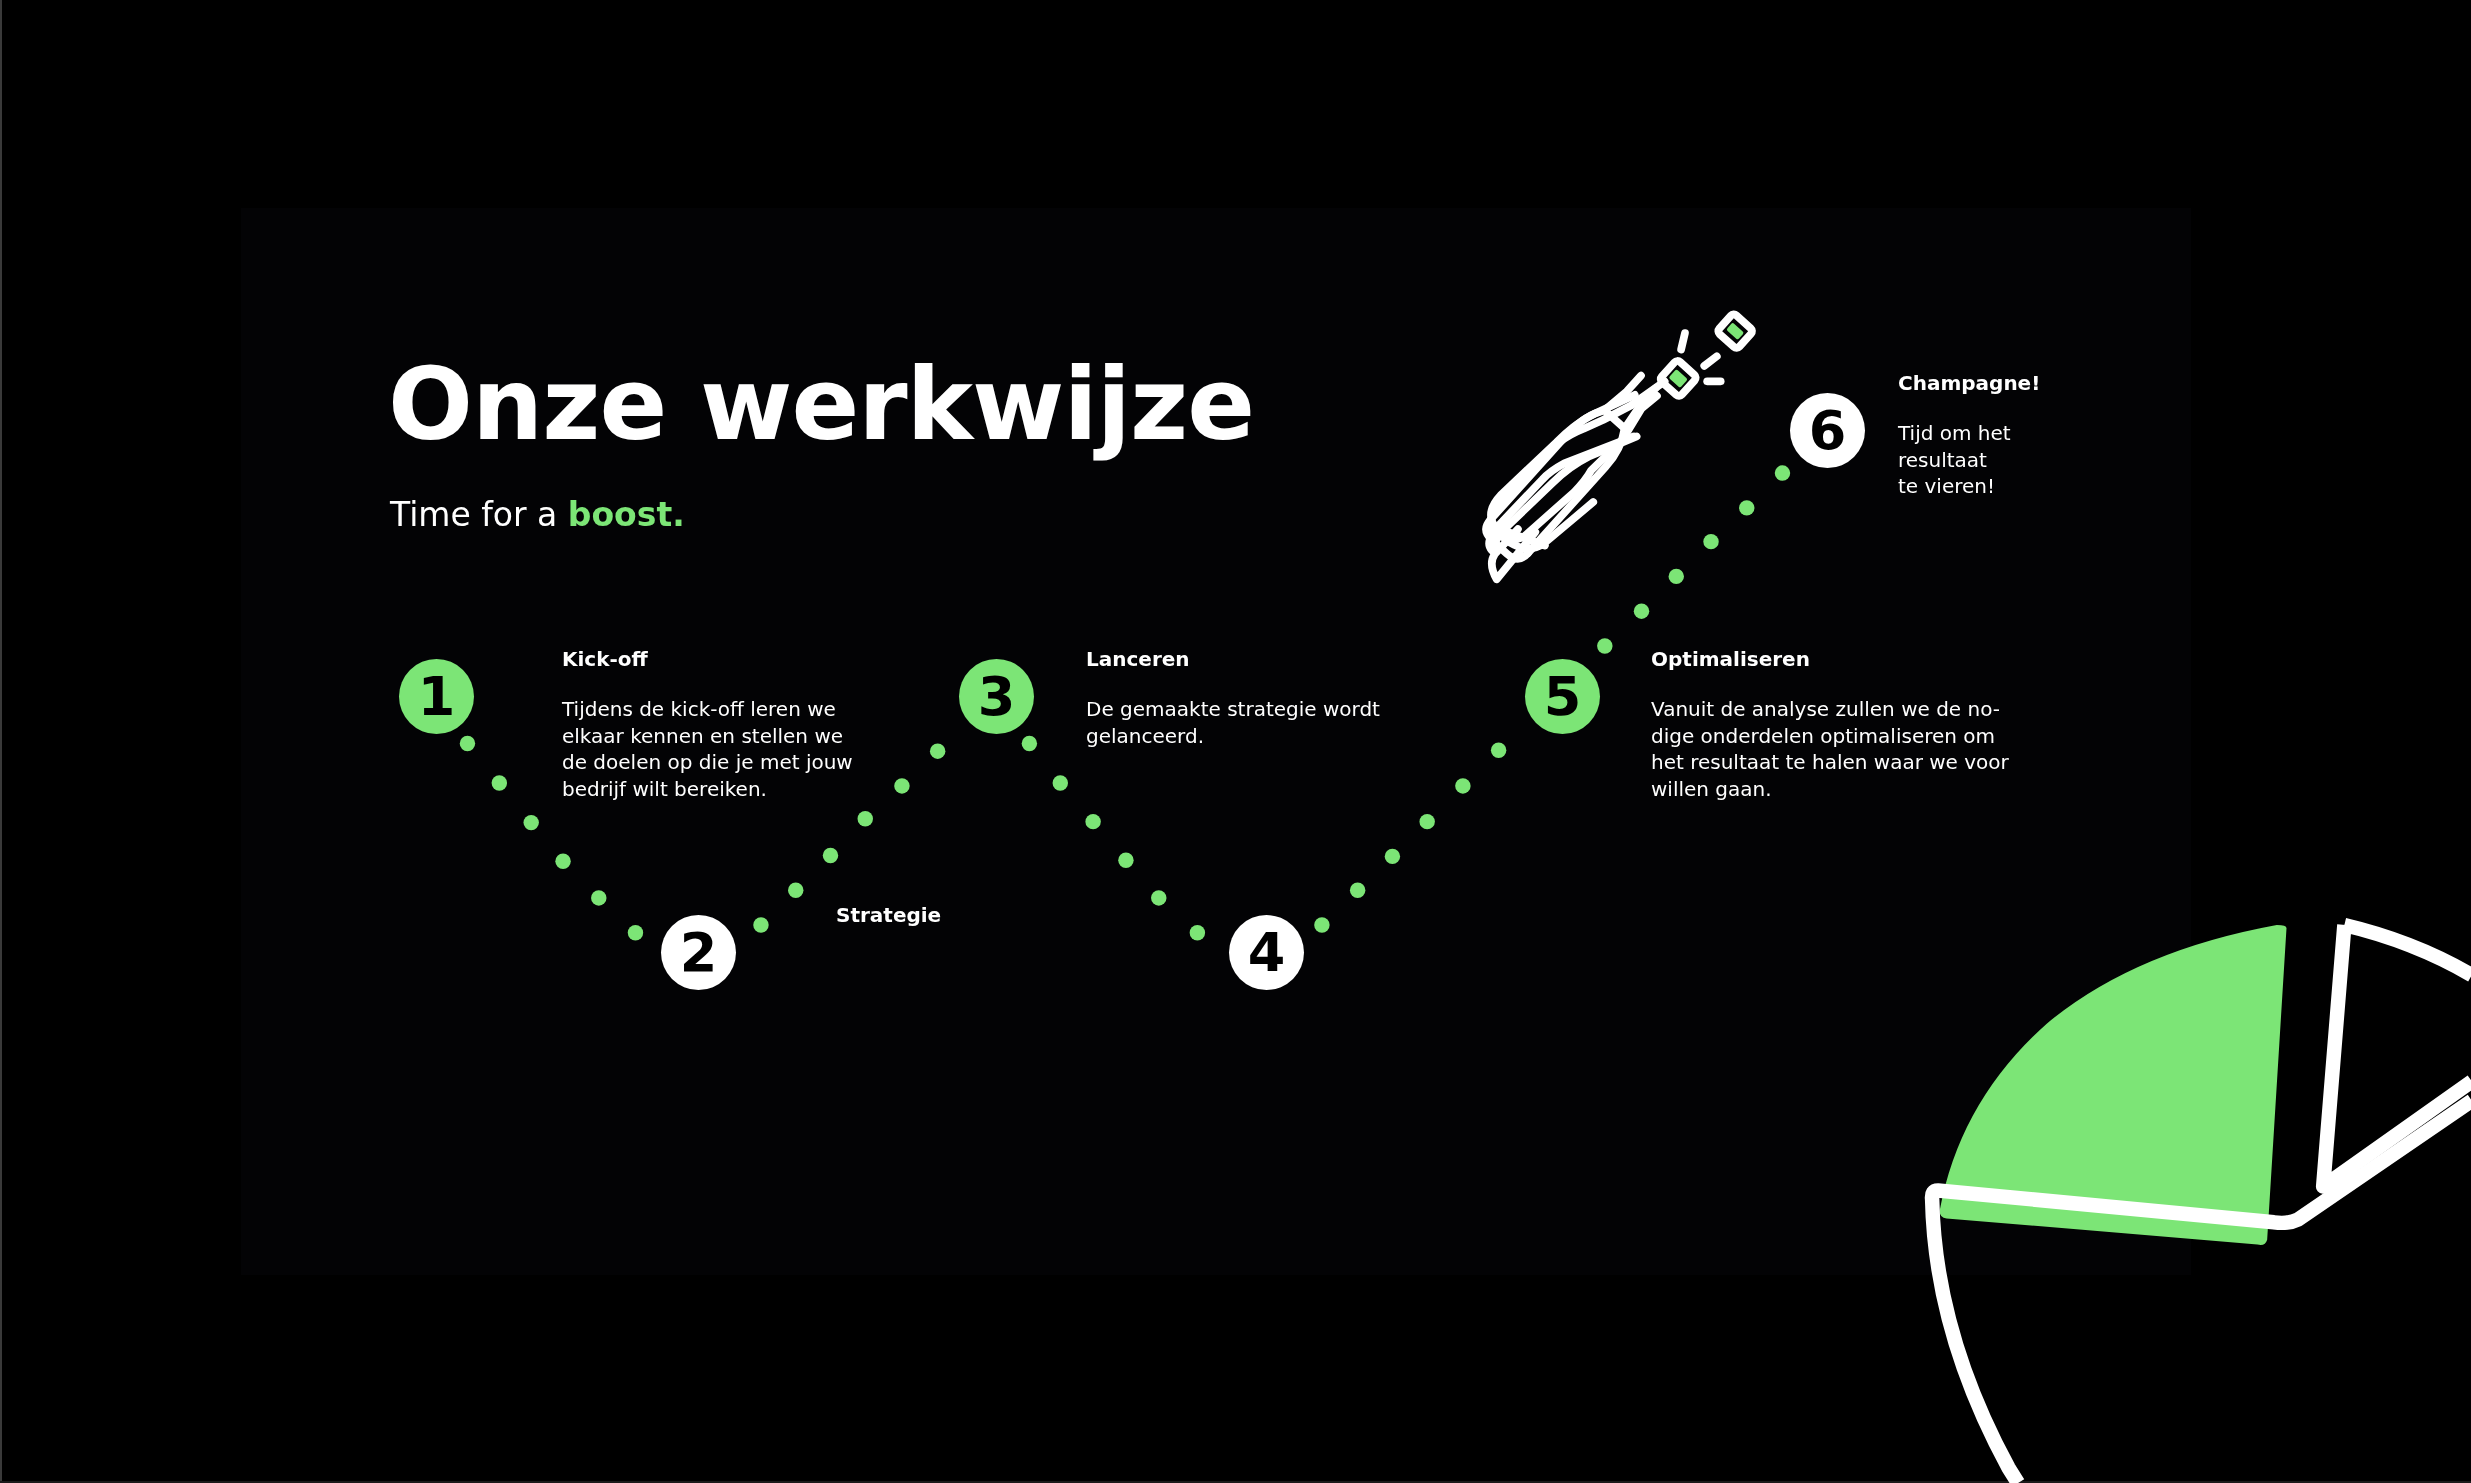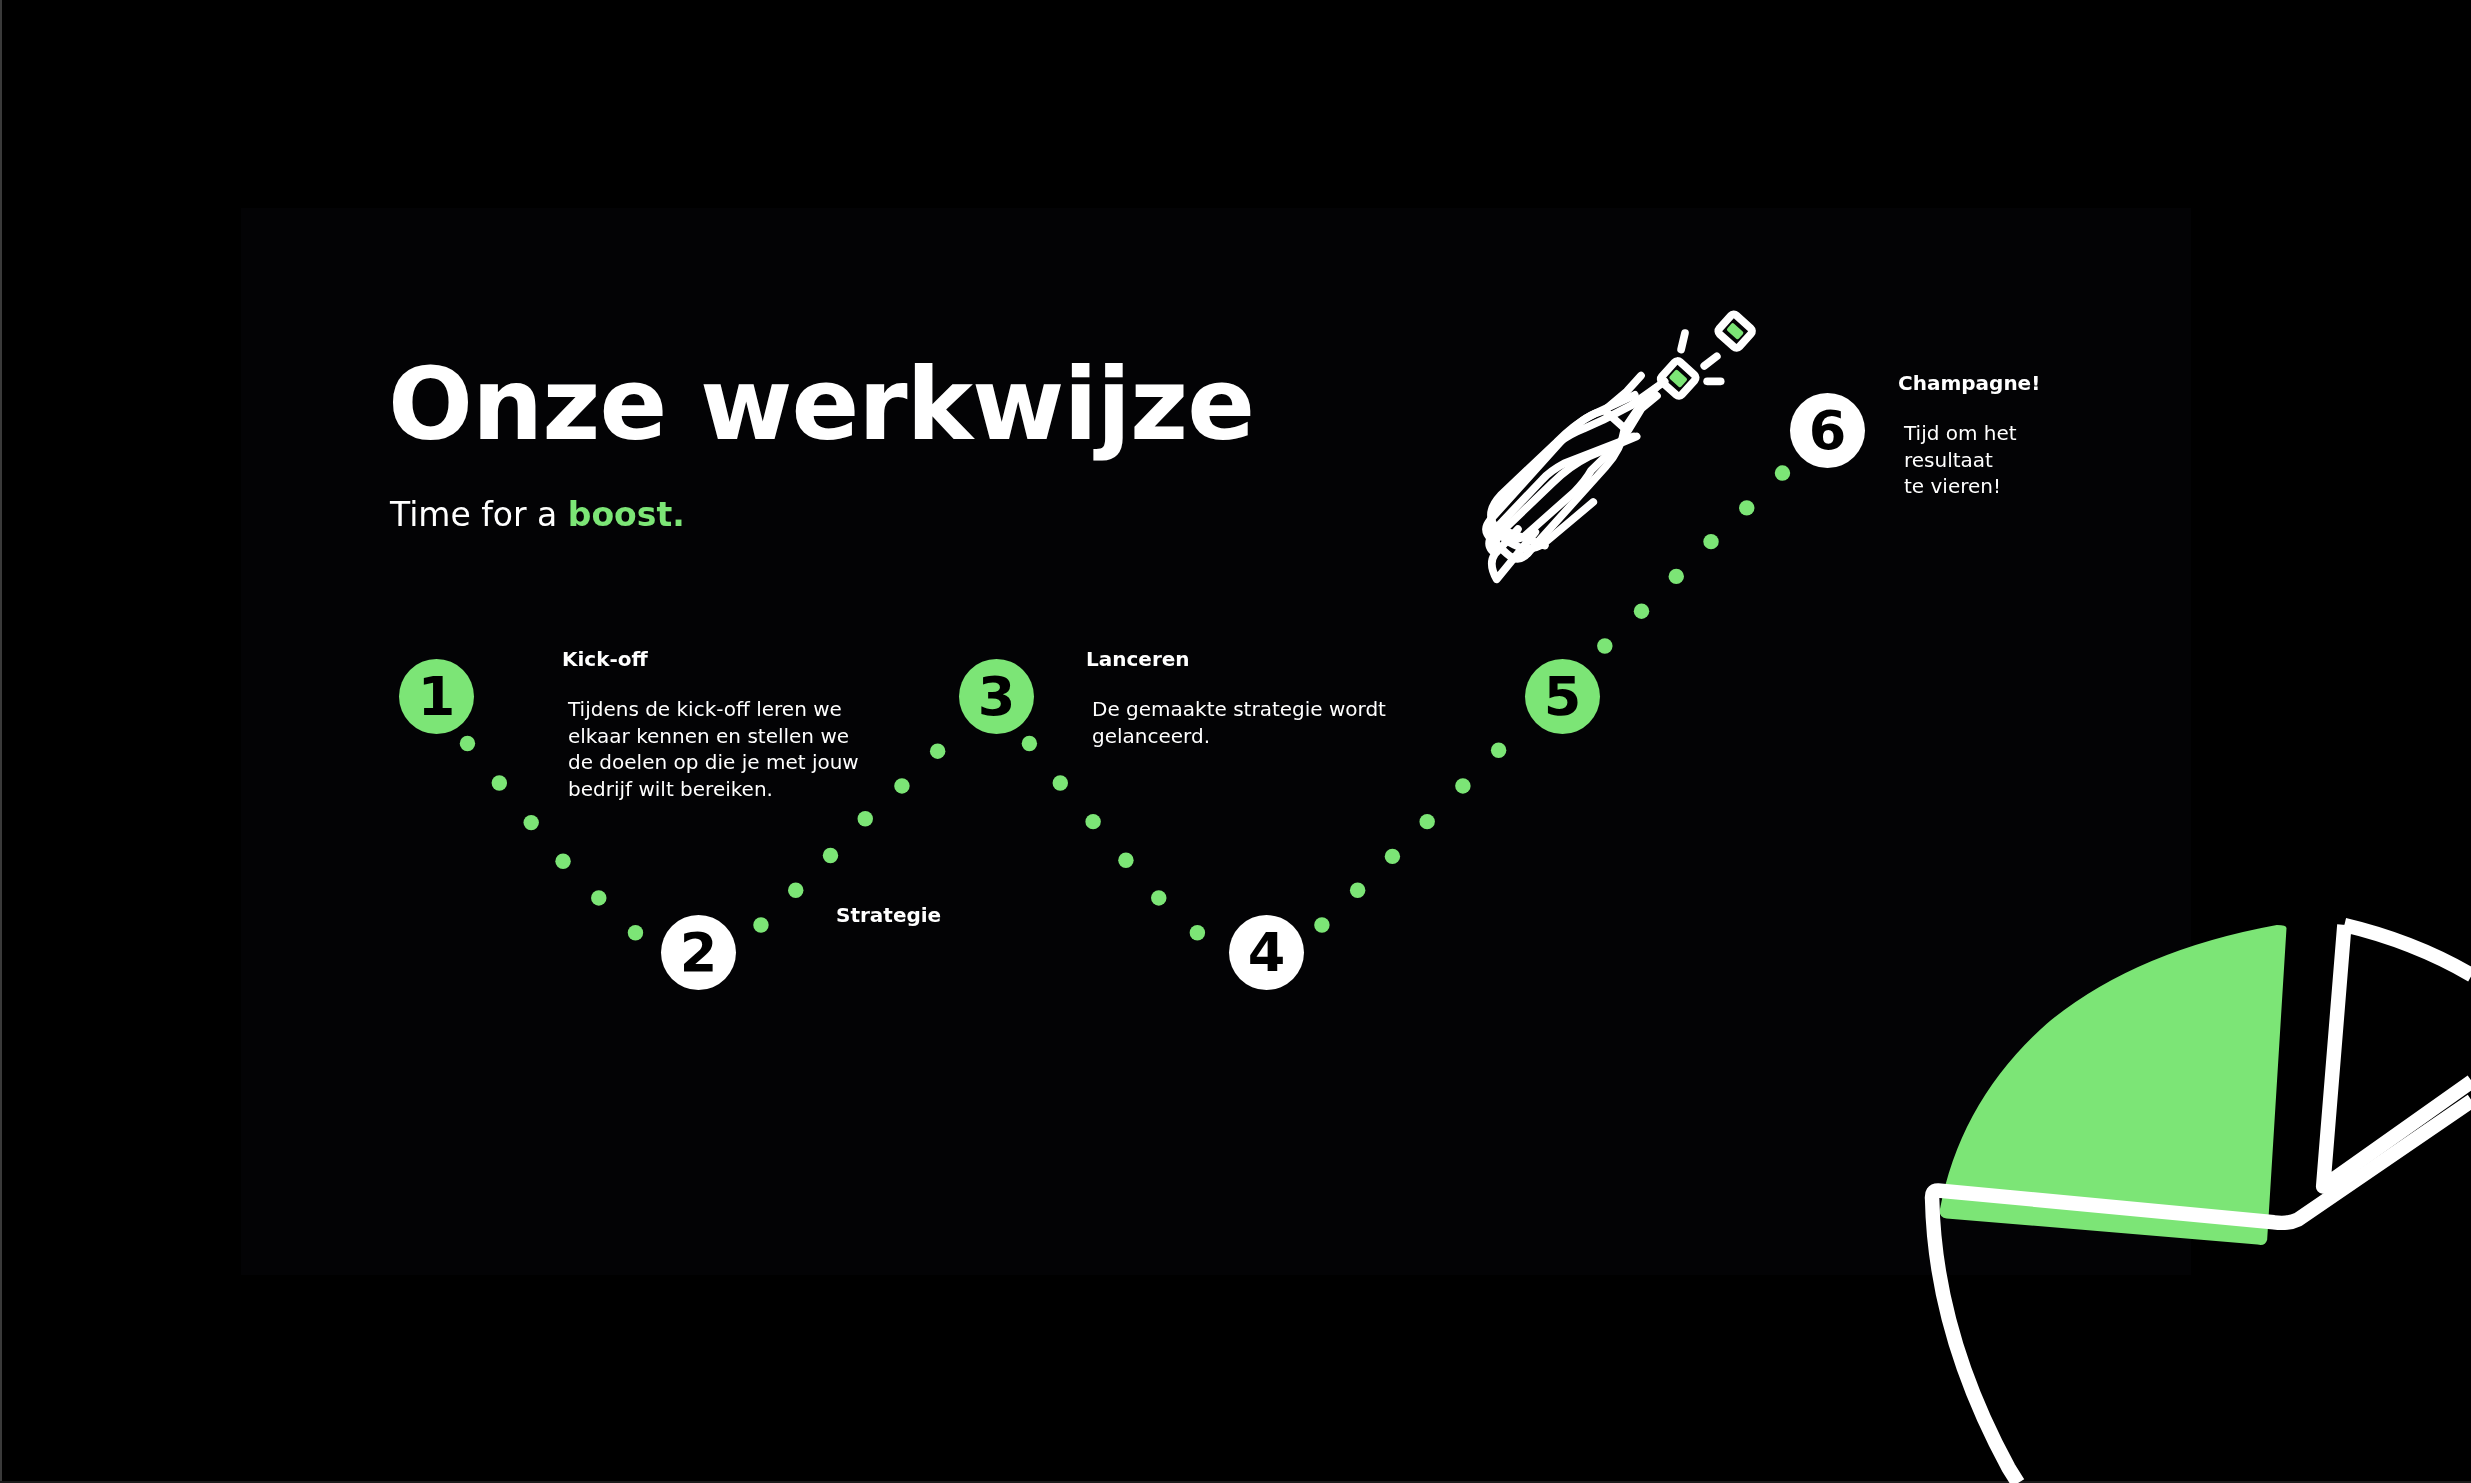--- a/index.html
+++ b/index.html
@@ -92,21 +92,21 @@
       font-size: 20px;
       line-height: 1;
       color: #ffffff;
       margin: 0 0 27px 0;
     }
     .step-body {
       font-family: "DejaVu Sans", sans-serif;
       font-size: 20px;
       line-height: 26.6px;
       color: #ffffff;
-      margin: 6px;
+      margin: 0;
       white-space: pre-line;
     }
     svg { position: absolute; left: 0; top: 0; }
   </style>
 </head>
 <body>
 
 <div class="left-edge"></div>
 <div class="bottom-edge"></div>
 <div class="slide-panel"></div>
@@ -229,20 +229,27 @@
   <div class="step-circle green" style="left:959px; top:659px;">3</div>
   <div class="step-text" style="left:1086px; top:649px;">
     <p class="step-heading">Lanceren</p>
     <p class="step-body">De gemaakte strategie wordt
 gelanceerd.</p>
   </div>
 
   <div class="step-circle white" style="left:1229px; top:915px;">4</div>
 
   <div class="step-circle green" style="left:1525px; top:659px;">5</div>
+  <div class="step-text" style="left:1651px; top:649px;">
+    <p class="step-heading">Optimaliseren</p>
+    <p class="step-body">Vanuit de analyse zullen we de no-
+dige onderdelen optimaliseren om
+het resultaat te halen waar we voor
+willen gaan.</p>
+  </div>
 
   <div class="step-circle white" style="left:1790px; top:393px;">6</div>
   <div class="step-text" style="left:1898px; top:373px;">
     <p class="step-heading">Champagne!</p>
     <p class="step-body">Tijd om het resultaat
 te vieren!</p>
   </div>
 
 </div>
 

